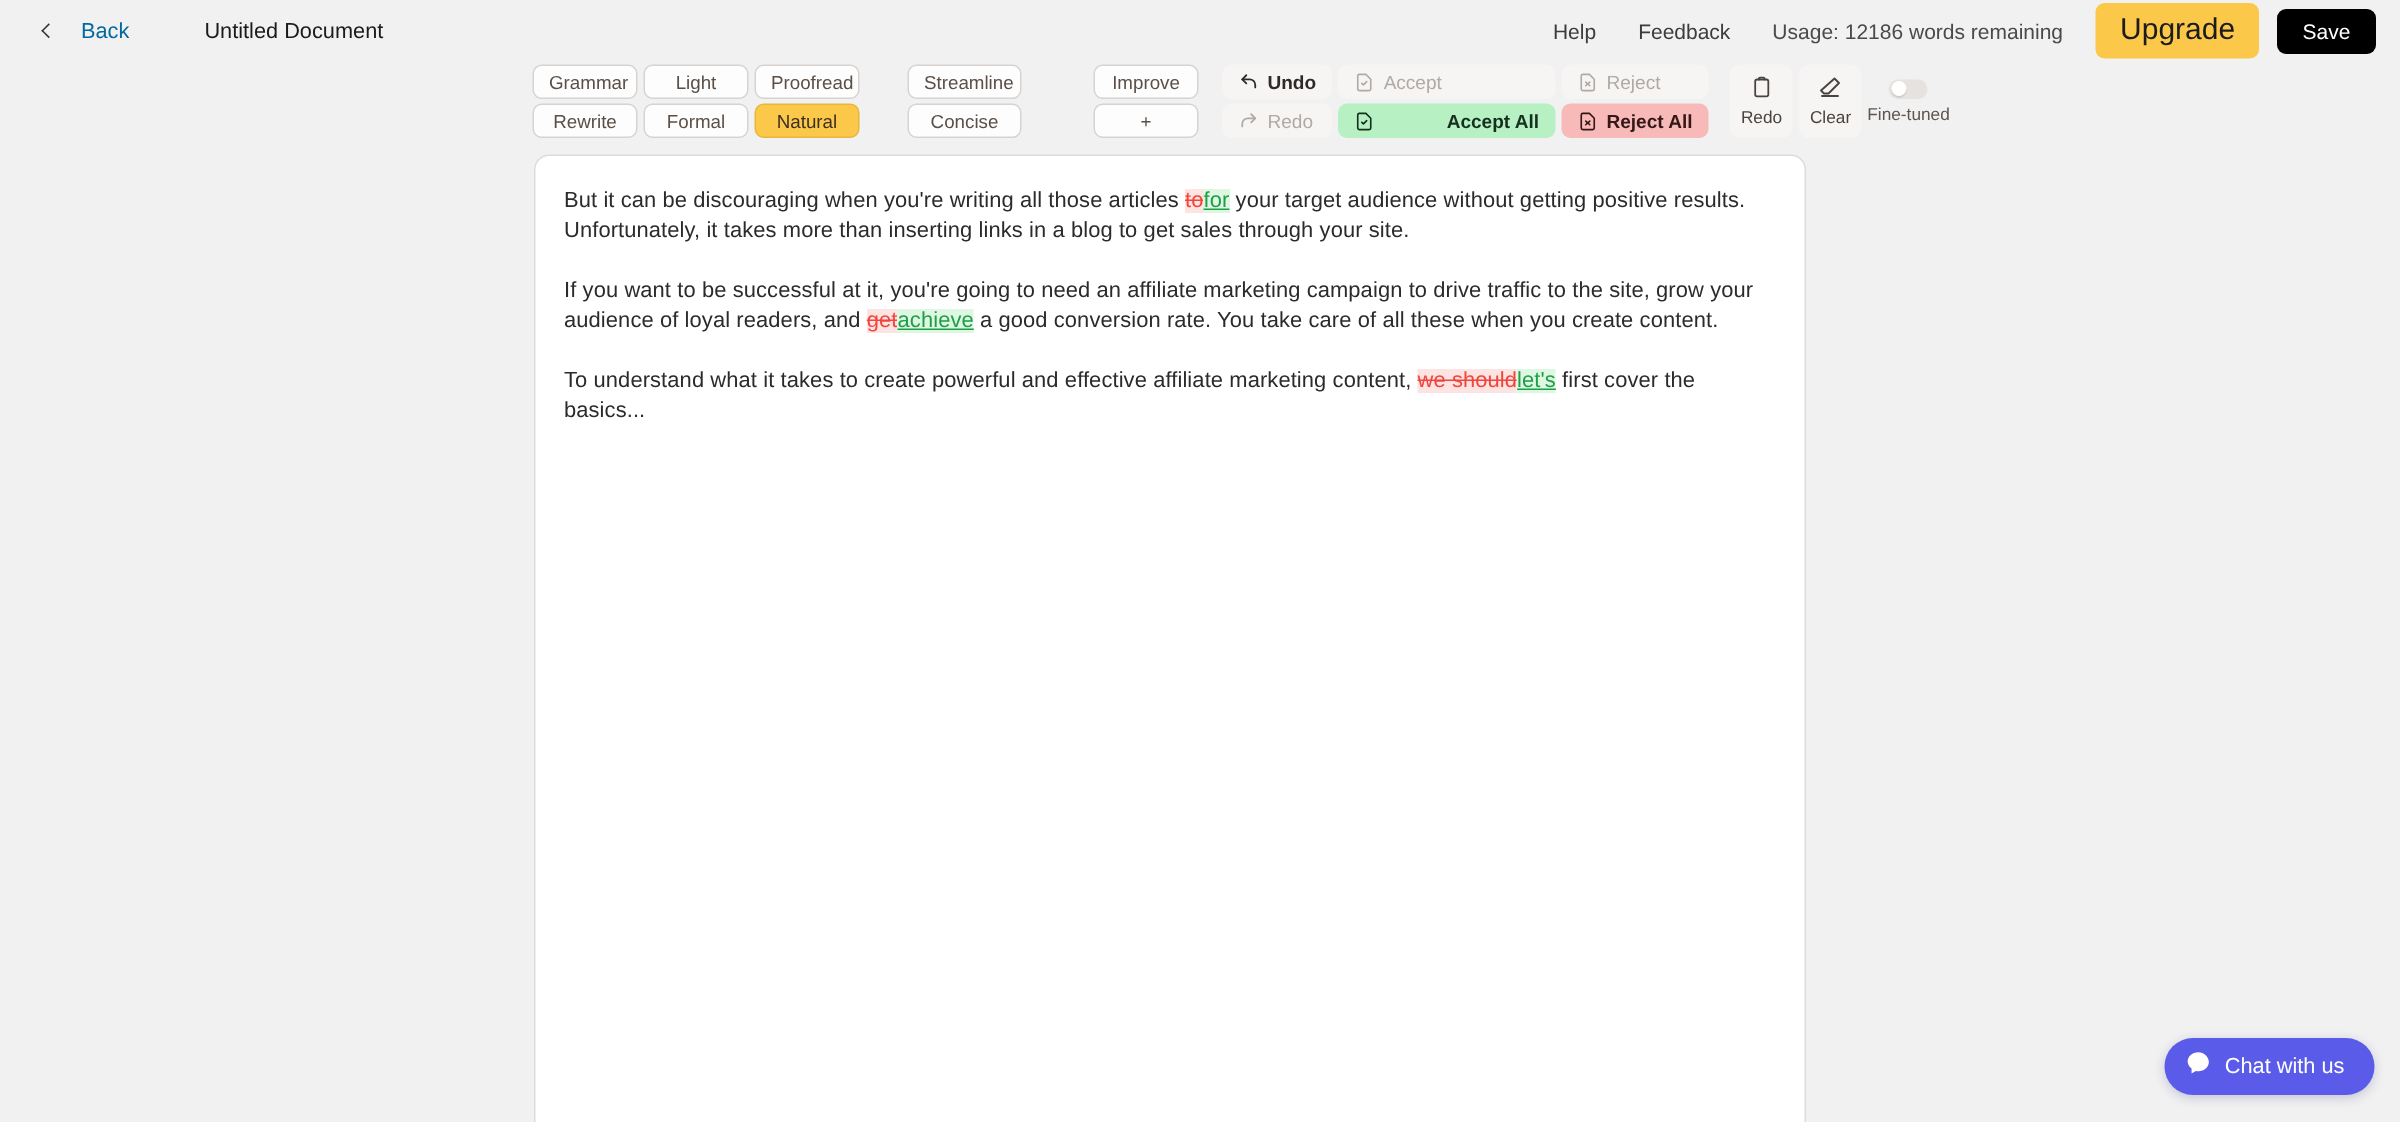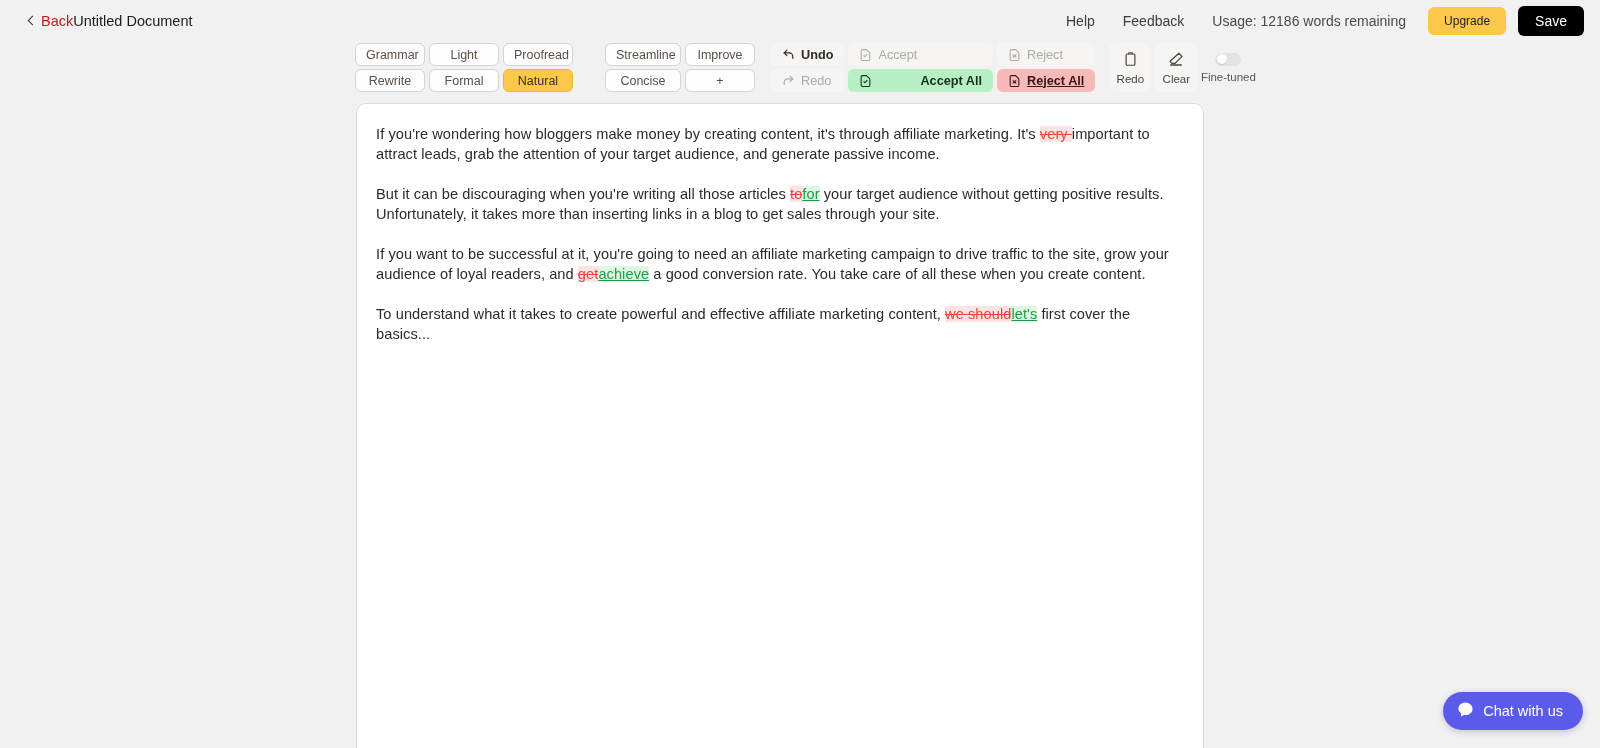--- a/index.html
+++ b/index.html
@@ -19,35 +19,36 @@
     position: relative;
     height: 41px;
     width: 1600px;
     background: #f1f1f2;
     display: flex;
     align-items: center;
   }
   .back-btn {
     display: flex;
     align-items: center;
-    gap: 5px;
+    gap: 18px;
     margin-left: 29px;
     cursor: pointer;
-    color: #b91c1c;
+    color: #0369a1;
     font-size: 14.5px;
   }
   .chev {
     display: inline-block;
     width: 7px; height: 7px;
     border-left: 1.6px solid #333;
     border-bottom: 1.6px solid #333;
     transform: rotate(45deg);
     margin-top: 0px;
   }
   .doc-title {
+    margin-left: 50px;
     font-size: 14.5px;
     color: #1b1b1b;
   }
   .topbar-right {
     position: absolute;
     right: 16px;
     top: 0;
     height: 41px;
     display: flex;
     align-items: center;
@@ -63,21 +64,21 @@
     font-size: 14px;
     color: #4a4a4a;
     padding: 0 14px 0 14px;
     white-space: nowrap;
   }
   .btn-upgrade {
     background: #fbc84a;
     color: #1c1c1c;
     border: none;
     border-radius: 6px;
-    font-size: 12px;
+    font-size: 20px;
     font-family: "Liberation Sans", sans-serif;
     padding: 7px 16px;
     margin-left: 8px;
     cursor: pointer;
   }
   .btn-save {
     background: #000000;
     color: #ffffff;
     border: none;
     border-radius: 6px;
@@ -114,21 +115,21 @@
     padding: 1px 10px;
     height: 23px;
     line-height: 21px;
     white-space: nowrap;
     text-align: center;
   }
   .pillbtn.w-grammar { width: 70px; }
   .pillbtn.w-light { width: 70px; }
   .pillbtn.w-proof { width: 70px; }
   .pillbtn.w-stream { width: 76px; margin-left: 28px; }
-  .pillbtn.w-improve { width: 70px; }
+  .pillbtn.w-improve { width: 70px; margin-left: 44px; }
   .pillbtn.active {
     background: #fbc84a;
     border-color: #e8b63a;
     color: #3b3021;
     font-weight: 500;
   }
 
   .actions-group {
     display: grid;
     grid-template-columns: auto auto auto;
@@ -149,21 +150,21 @@
     height: 23px;
     padding: 0 11px;
     cursor: pointer;
     white-space: nowrap;
     color: #2f2a27;
     font-weight: 600;
     text-align: center;
   }
   .act.disabled { color: #b0a9a4; background: #f6f5f4; font-weight: 400; cursor: default; }
   .act.green { background: #b6f0c3; color: #16301e; gap: 48px; }
-  .act.red   { background: #f8b9b9; color: #351717; text-decoration: underline; }
+  .act.red   { background: #f8b9b9; color: #351717; }
   .act svg { display: block; }
 
   .iconbtn-group {
     display: flex;
     align-items: flex-start;
     gap: 4px;
     margin-left: 14px;
   }
   .iconbtn {
     width: 42px;
@@ -380,21 +381,20 @@
     <div class="toggle-wrap">
       <div class="switch">
         <div class="knob"></div>
       </div>
       <span class="toggle-label">Fine-tuned</span>
     </div>
   </div>
 </div>
 
 <div class="doc-card">
-  <p class="para"><span>If you're wondering how bloggers make money by creating content, it's through affiliate marketing. It's </span><span class="del">very </span><span>important to attract leads, grab the attention of your target audience, and generate passive income.</span></p>
   <p class="para"><span>But it can be discouraging when you're writing all those articles </span><span class="del">to</span><span class="ins">for</span><span> your target audience without getting positive results. Unfortunately, it takes more than inserting links in a blog to get sales through your site.</span></p>
   <p class="para"><span>If you want to be successful at it, you're going to need an affiliate marketing campaign to drive traffic to the site, grow your audience of loyal readers, and </span><span class="del">get</span><span class="ins">achieve</span><span> a good conversion rate. You take care of all these when you create content.</span></p>
   <p class="para"><span>To understand what it takes to create powerful and effective affiliate marketing content, </span><span class="del">we should</span><span class="ins">let's</span><span> first cover the basics...</span></p>
 </div>
 
 <div class="chat-widget">
   <span>
     <svg width="17" height="17" viewBox="0 0 24 24" fill="#ffffff">
       <path d="M12 2C6.5 2 2 5.9 2 10.7c0 2.7 1.4 5.1 3.7 6.7V22l4-2.2c.7.1 1.5.2 2.3.2 5.5 0 10-3.9 10-8.7S17.5 2 12 2z"></path>
     </svg>

